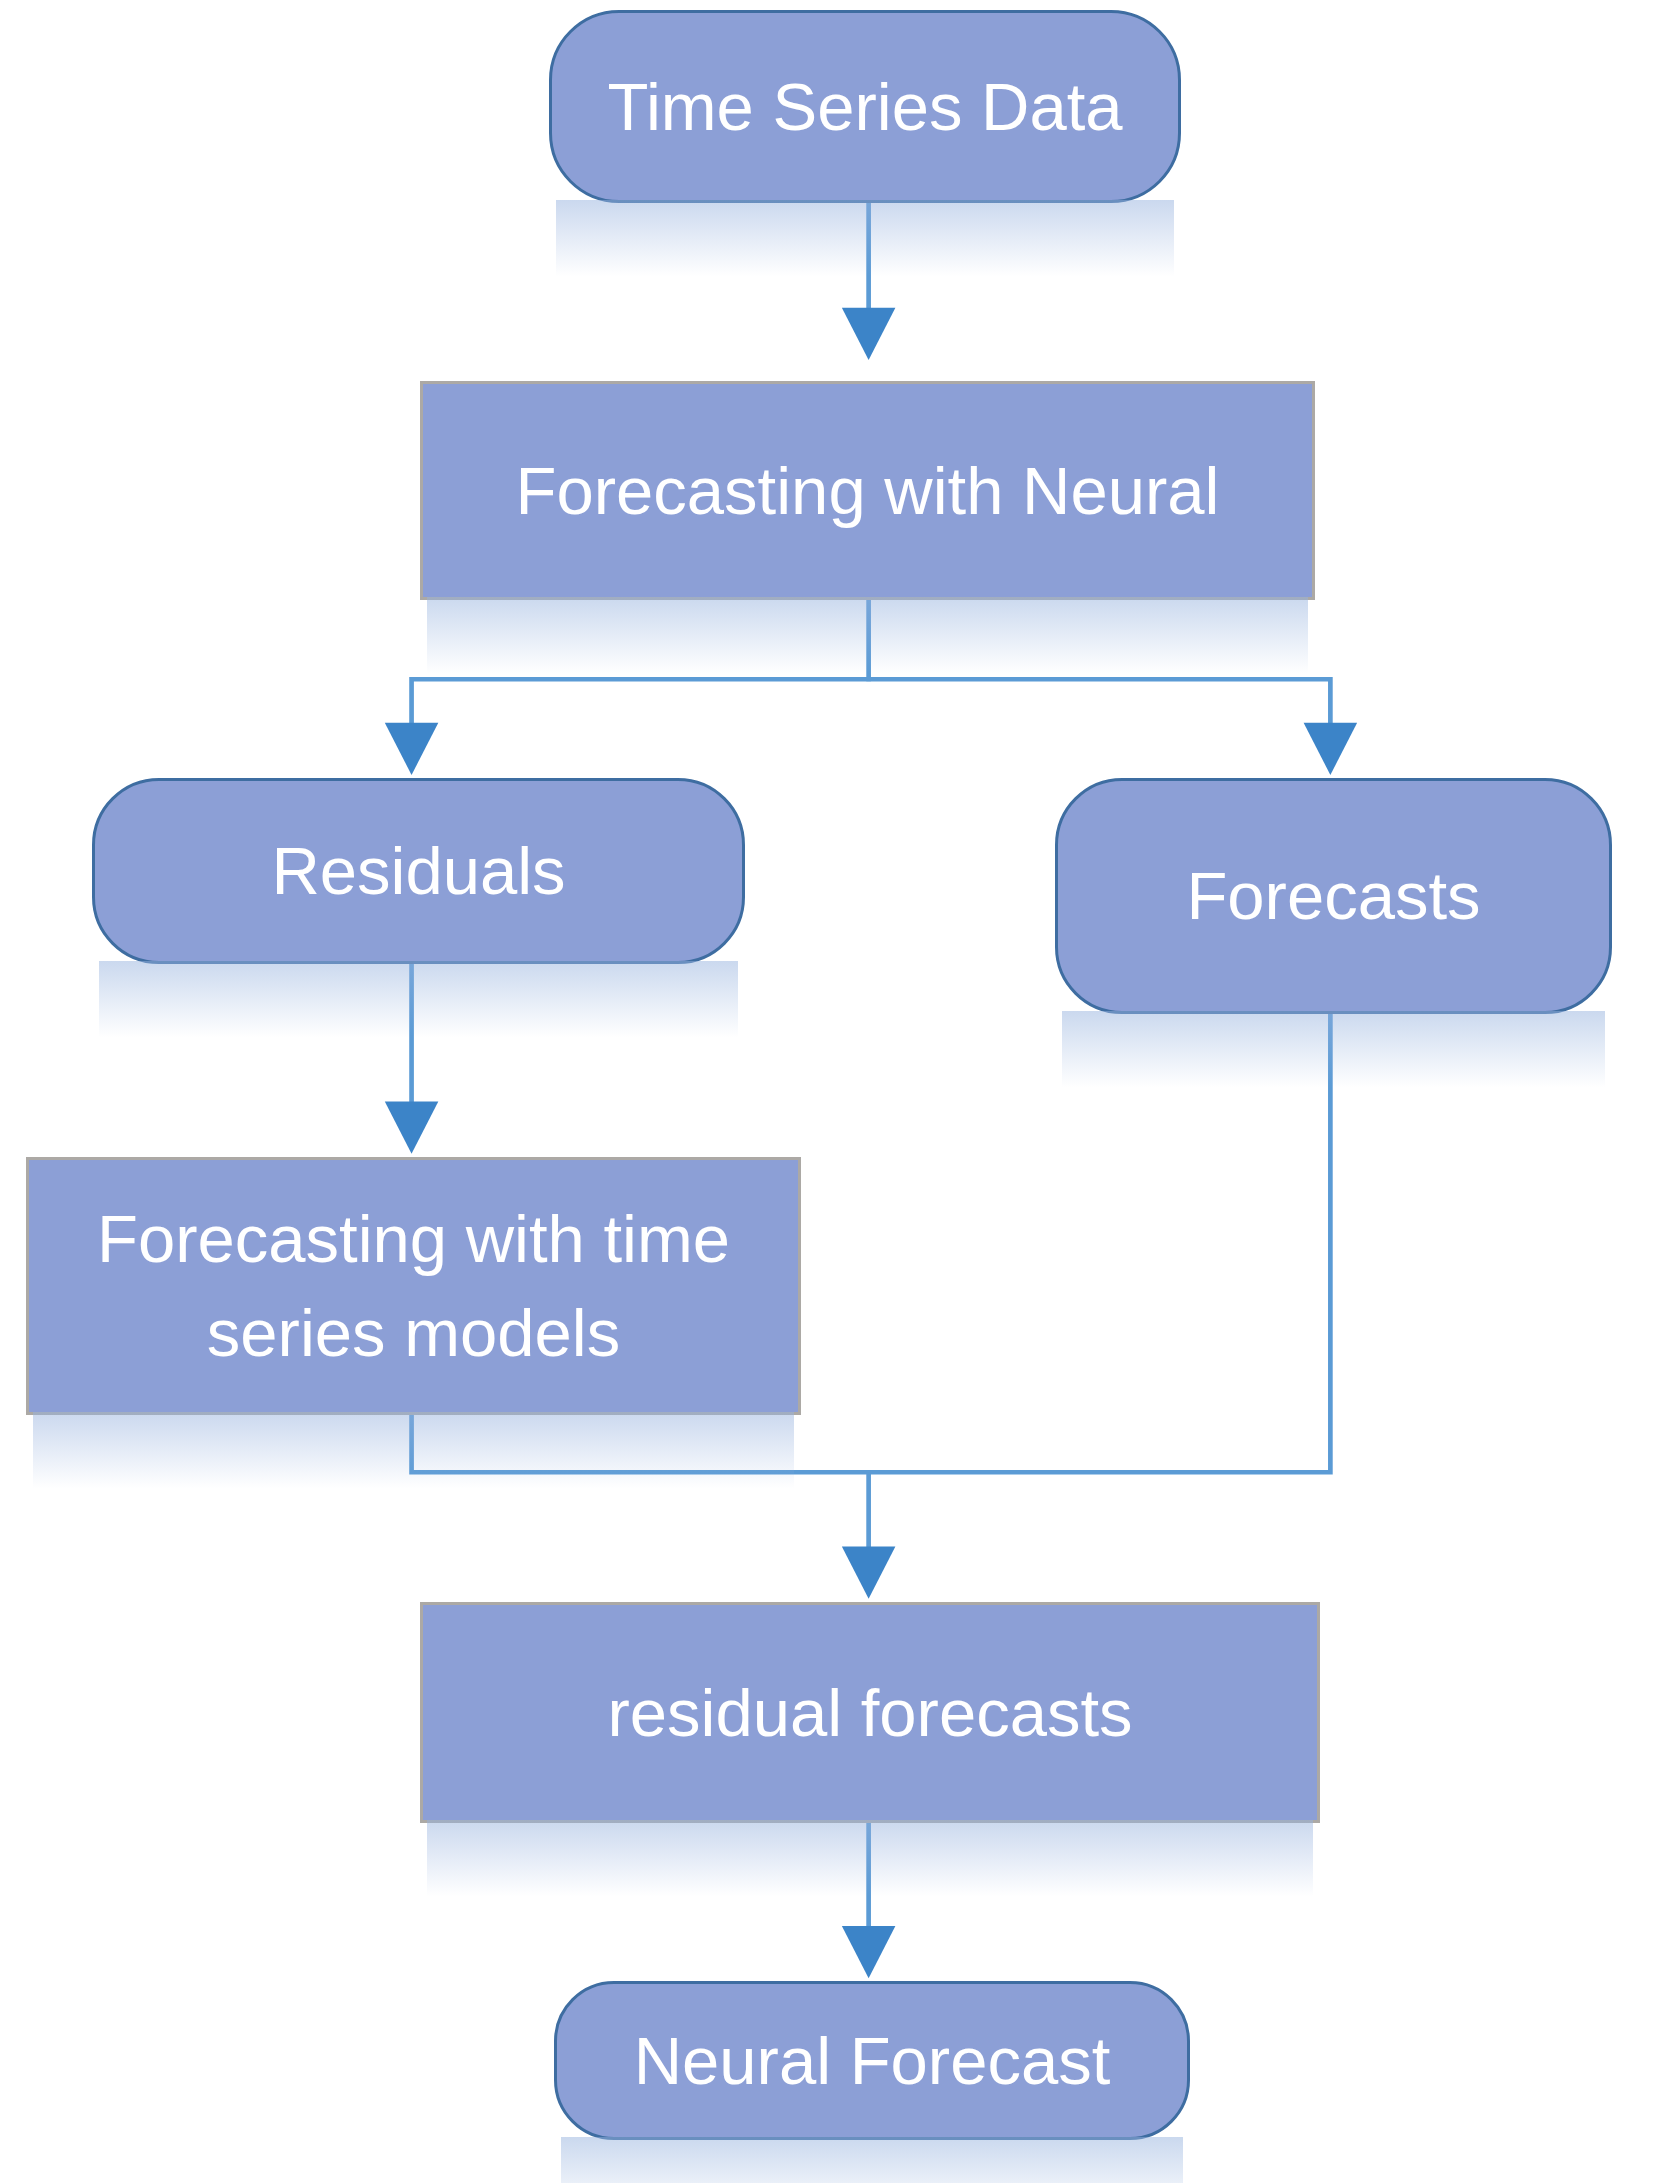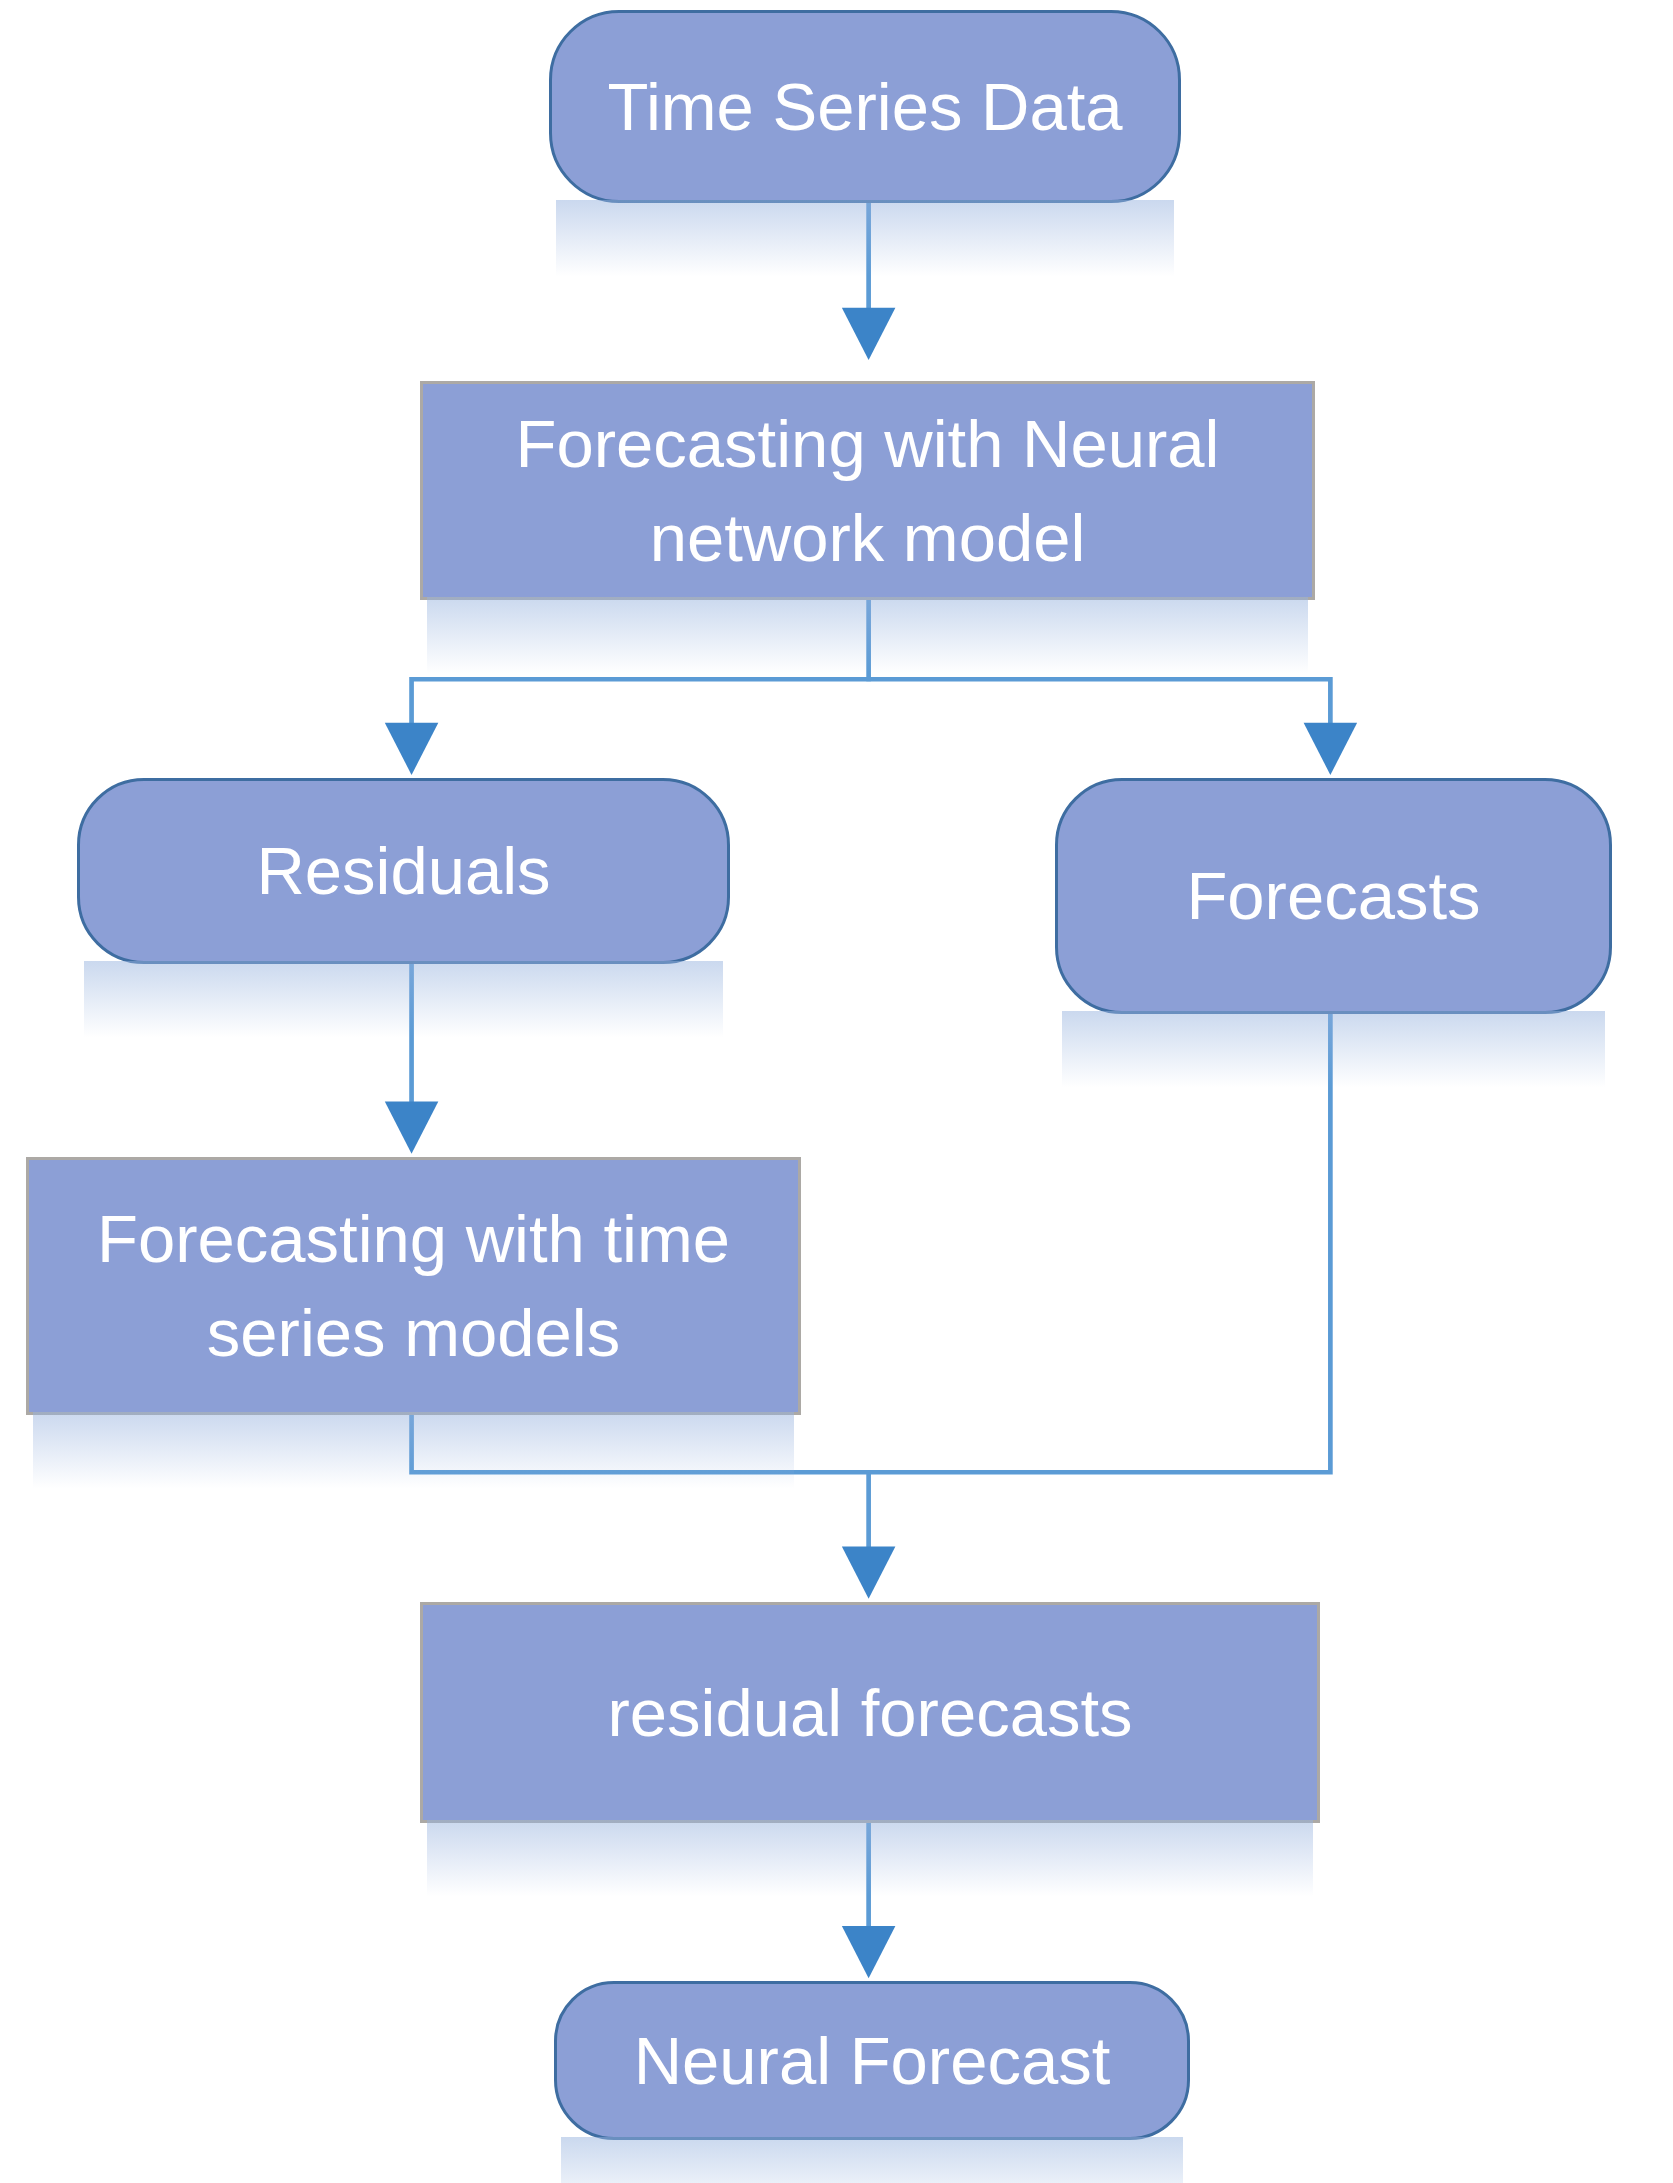--- a/index.html
+++ b/index.html
@@ -60,21 +60,21 @@
   }
   .pill {
     border: 3.3px solid var(--pill-border, #3E6DA1);
   }
   .rect {
     border: 3.3px solid var(--rect-border, #ACA9A5);
   }
   
   #node-time-series { left: 549px;  top: 10px;   width: 632px;  height: 193px; border-radius: 70px; }
   #node-nn          { left: 420px;  top: 381px;  width: 895px; height: 219px; }
-  #node-residuals   { left: 77px;  top: 778px; width: 653px;  height: 186px; border-radius: 67px; }
+  #node-residuals   { left: 92px;  top: 778px; width: 653px;  height: 186px; border-radius: 67px; }
   #node-forecasts   { left: 1055px; top: 778px; width: 557px;  height: 236px; border-radius: 67px; }
   #node-tsmodels    { left: 26px;   top: 1157px; width: 775px; height: 258px; }
   #node-summarize   { left: 420px;  top: 1602px; width: 900px; height: 221px; }
   #node-final       { left: 554px;  top: 1981px; width: 636px;  height: 159px; border-radius: 60px; }
 </style>
 </head>
 <body>
 
 <div class="canvas">
 
@@ -95,21 +95,20 @@
     <polygon class="head" points="1258,2311 1338,2311 1298,2389"></polygon>
     <polygon class="head" points="1258,2878 1338,2878 1298,2956"></polygon>
   </svg>
 
   <div class="node pill" id="node-time-series">
     <span class="lbl">Time Series Data</span>
   </div>
 
   <div class="node rect" id="node-nn">
     <span class="lbl">Forecasting with Neural</span>
-    <span class="lbl">network model</span>
   </div>
 
   <div class="node pill" id="node-residuals">
     <span class="lbl">Residuals</span>
   </div>
 
   <div class="node pill" id="node-forecasts">
     <span class="lbl">Forecasts</span>
   </div>
 

